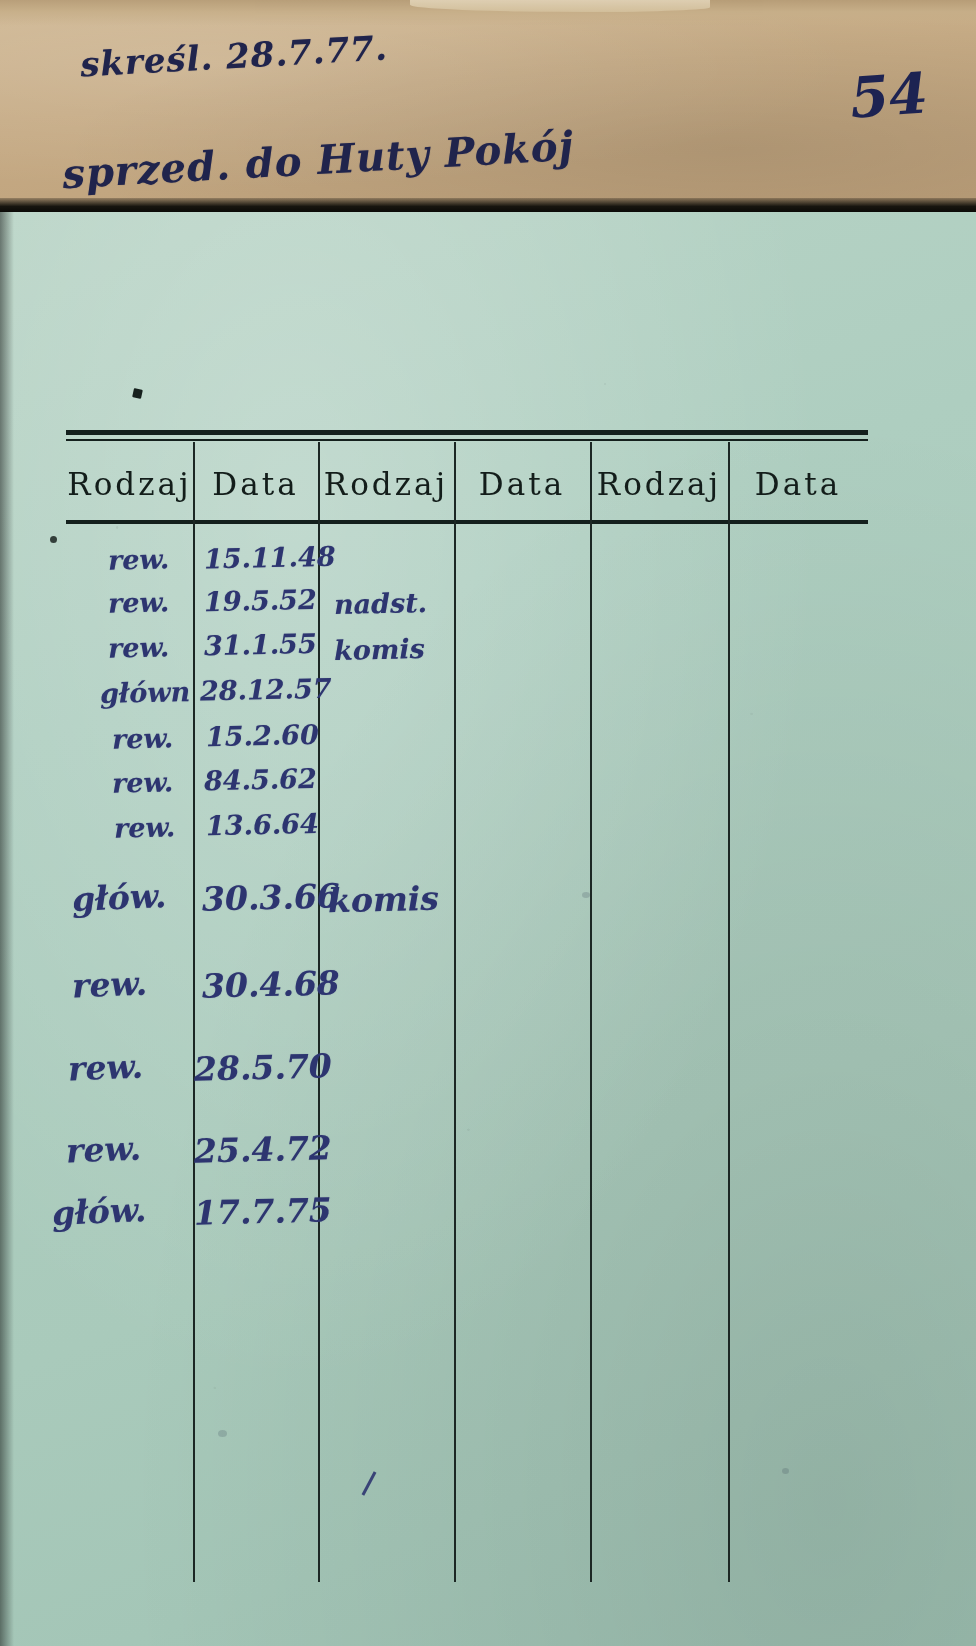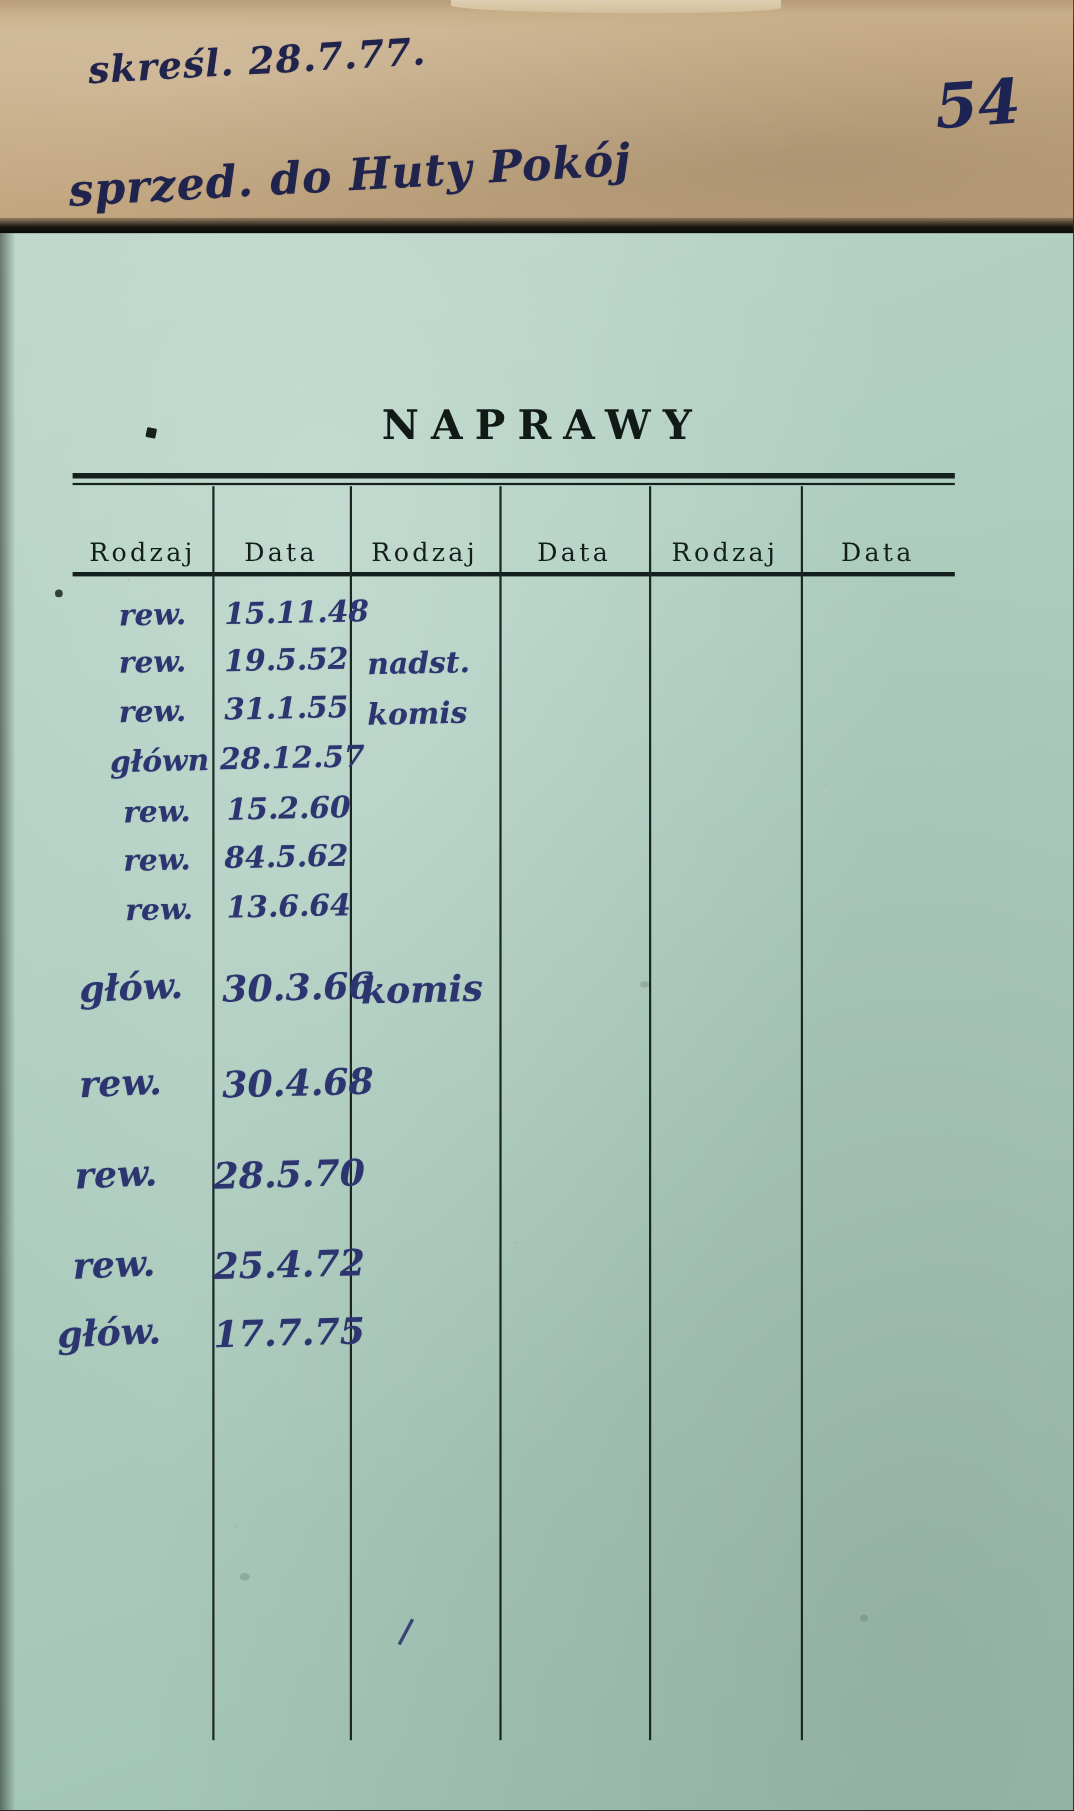--- a/index.html
+++ b/index.html
@@ -147,25 +147,24 @@
   .vline {
     position:absolute; top: 12px;
     width: 2px; height: 1140px;
     background:#1c2724;
   }
 
   .col-head {
     position:absolute;
     top: 36px;
     font-family: "DejaVu Serif", serif;
-    font-size: 23px;
+    font-size: 31px;
     letter-spacing: 3px;
     color: #131d1a;
     text-align:center;
-    margin-top:24px;
   }
 
   
   .hw {
     position:absolute;
     color:#2d3570;
     font-family: "DejaVu Serif", serif;
     font-style: italic;
     font-weight: 600;
     white-space: nowrap;
@@ -201,21 +200,20 @@
   <div id="cover-flap">
     <div id="cover-torn-edge"></div>
     <div class="flap-note" id="flap-line-1">skreśl. 28.7.77.</div>
     <div class="flap-note" id="flap-line-2">sprzed. do Huty Pokój</div>
     <div id="page-number">54</div>
   </div>
 
   <div id="card">
 
     <div id="title-dot"></div>
-    <div id="form-title">NAPRAWY</div>
     <div id="stray-dot-left"></div>
 
     <div id="table-wrap">
 
       <div class="rule" id="rule-top"></div>
       <div class="rule" id="rule-top-thin"></div>
       <div class="rule" id="rule-head"></div>
 
       <div class="vline" style="left:127px;"></div>
       <div class="vline" style="left:252px;"></div>

